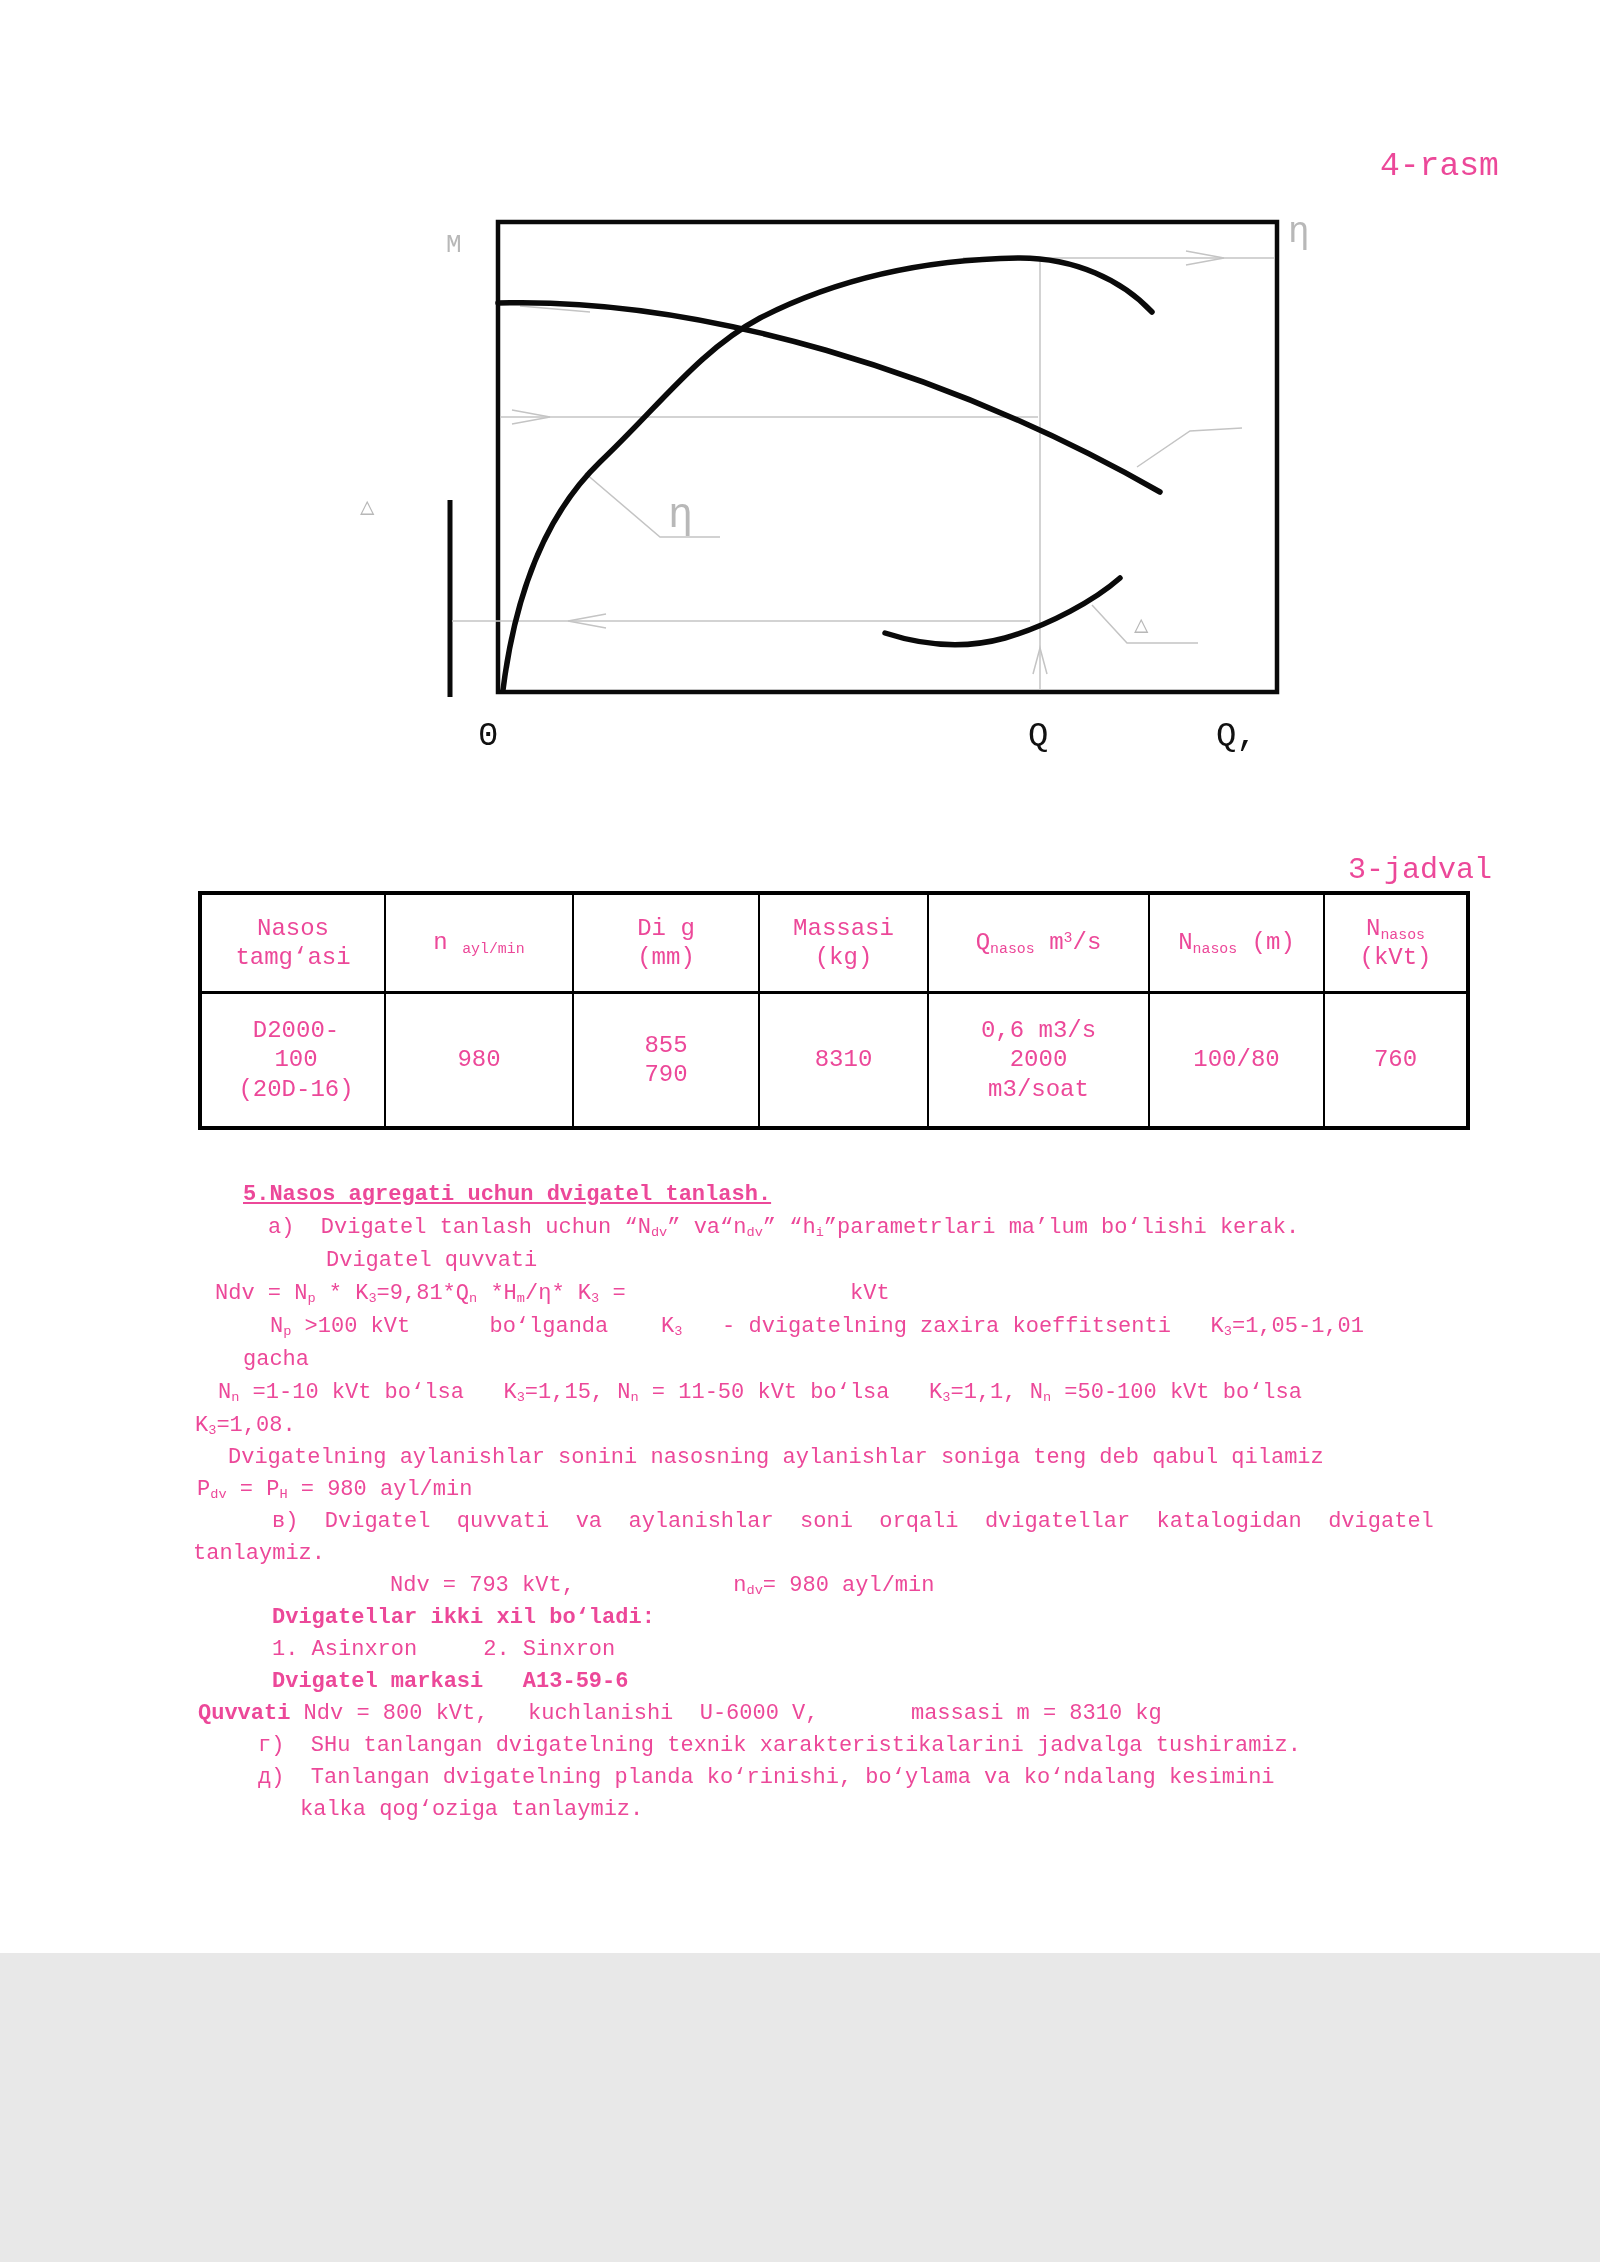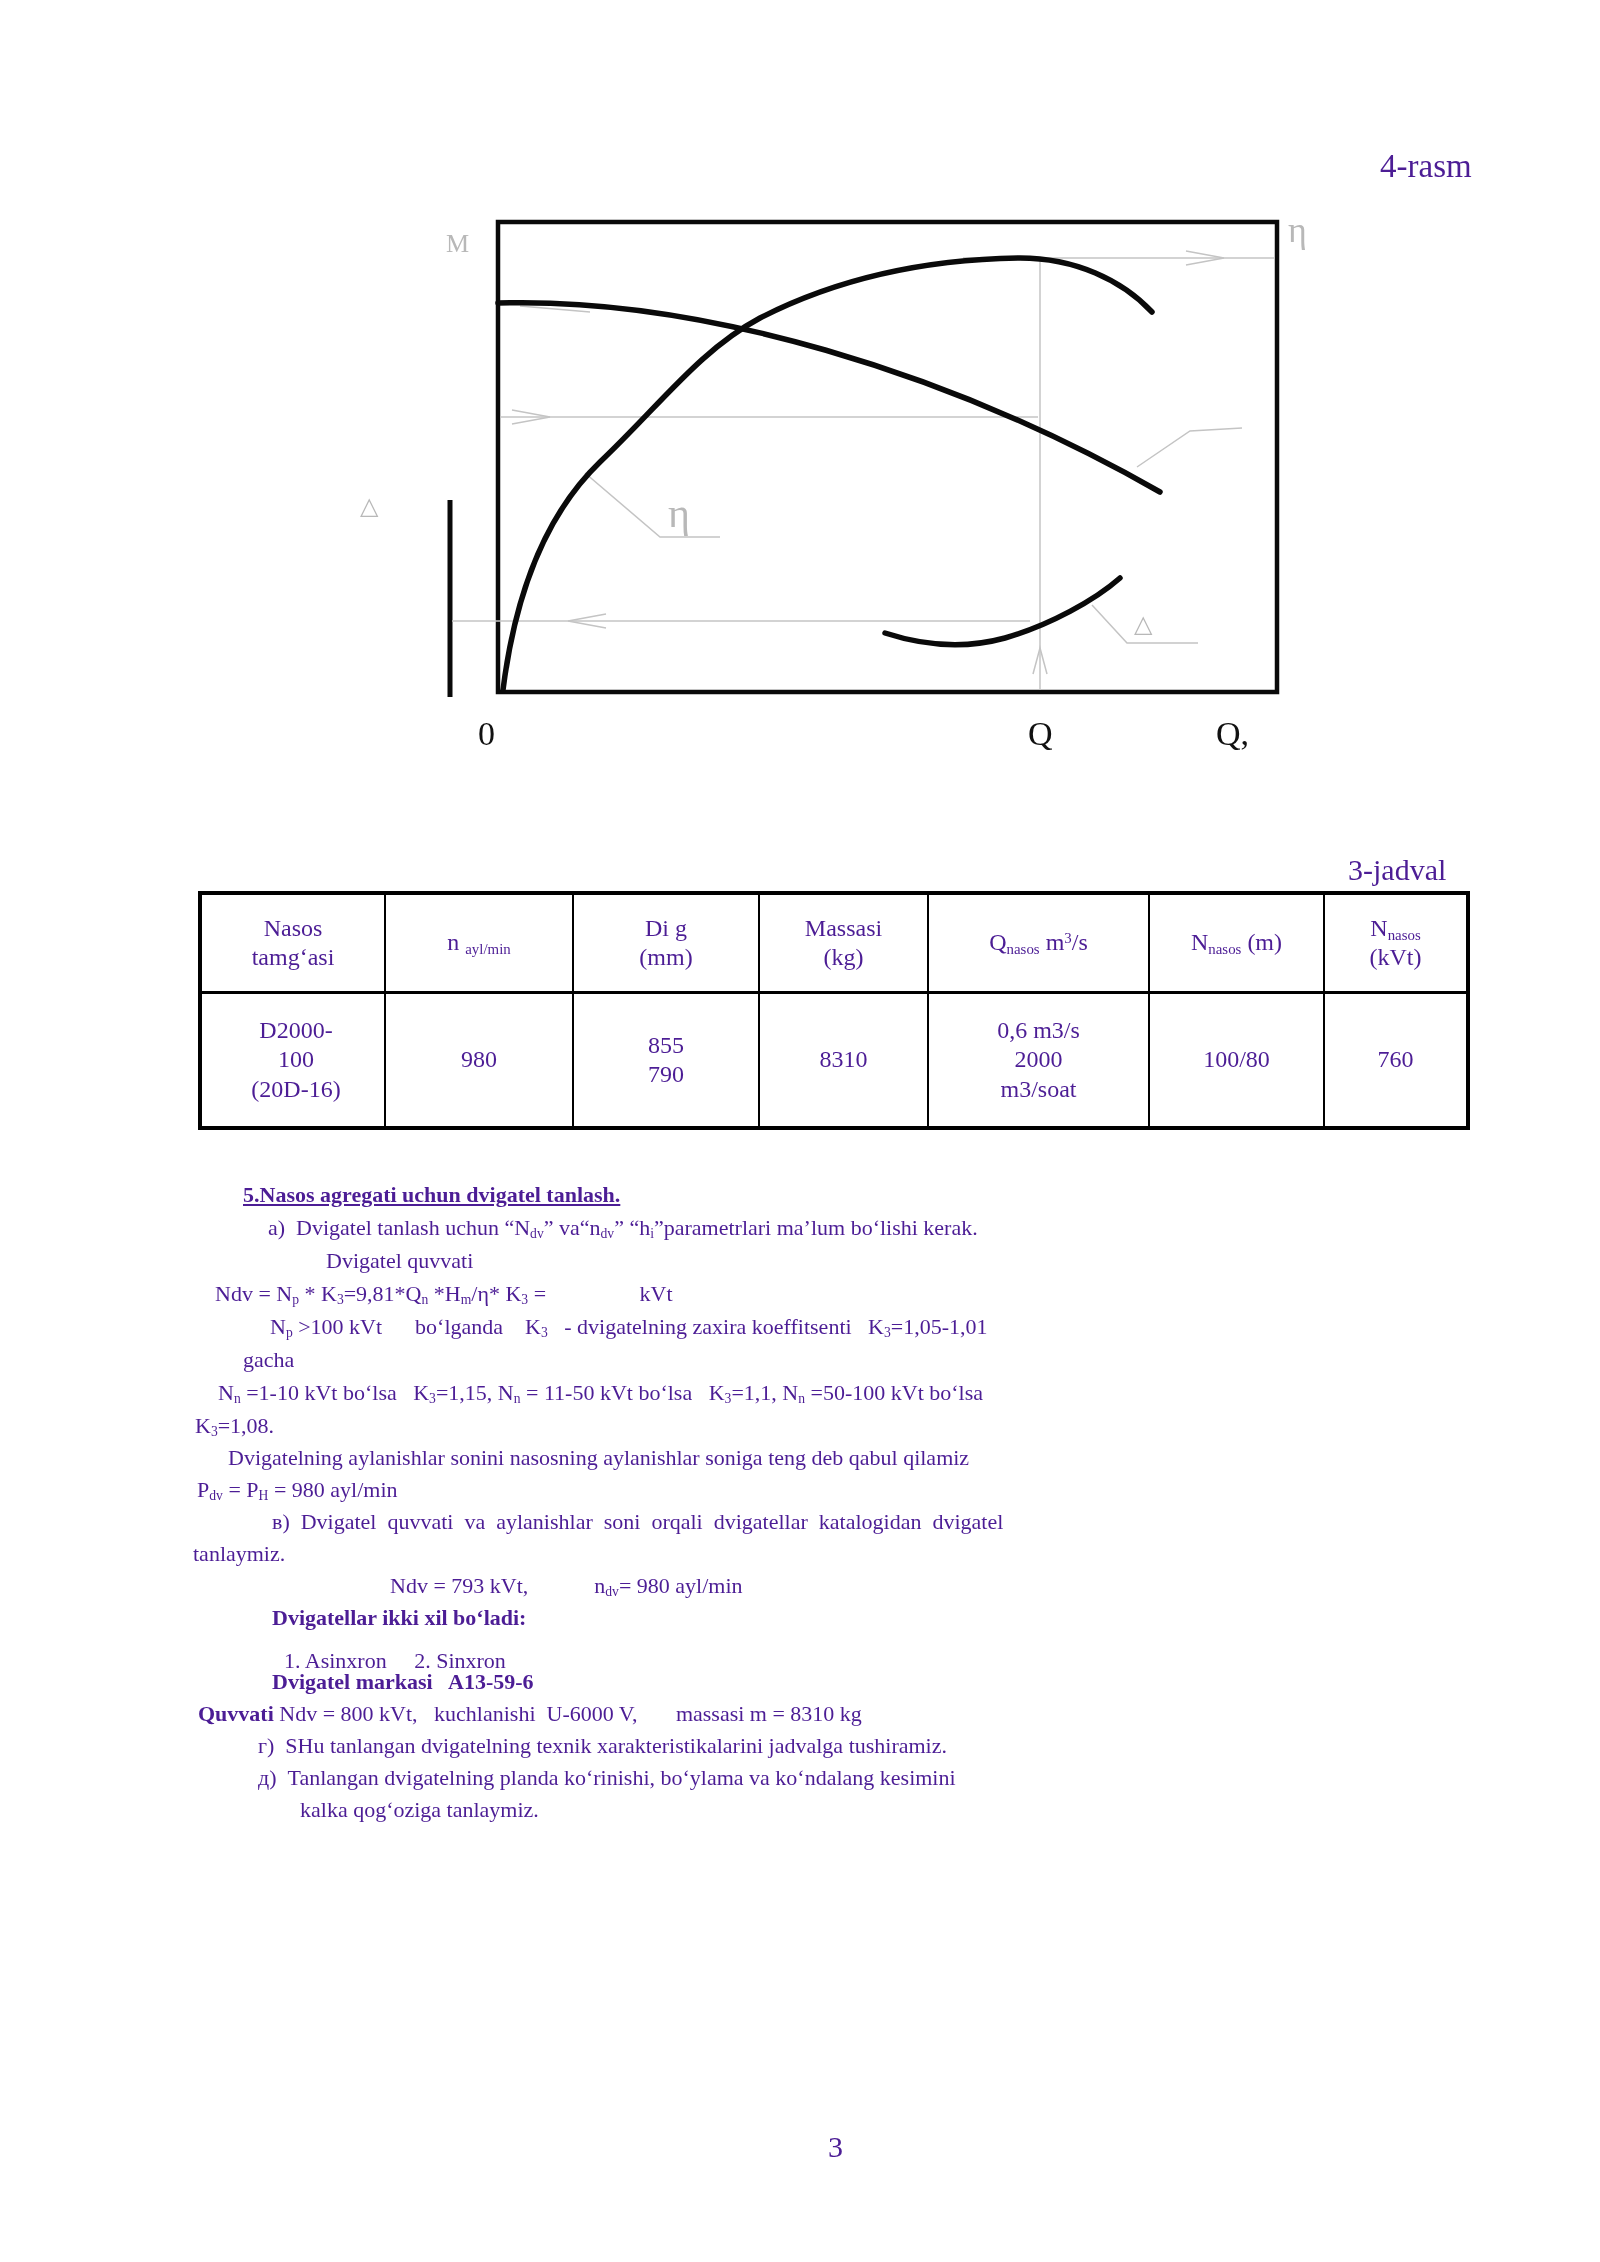--- a/index.html
+++ b/index.html
@@ -1,19 +1,19 @@
 <!DOCTYPE html>
 <html><head>
 <meta charset="utf-8">
 <style>
   html,body{margin:0;padding:0;background:#e8e8e8;}
   .page{
-    position:relative;width:1600px;height:2262px;margin:0 auto;
-    background:#ffffff;color:#4c1d95;
-    font-family:Liberation Serif, serif;
+    position:relative;width:1600px;height:1953px;margin:0 auto;
+    background:#ffffff;color:#ec4899;
+    font-family:Liberation Mono, monospace;
     overflow:hidden;
   }
   .abs{position:absolute;white-space:pre;}
   .fig-label{font-size:33px;}
   .caption{font-weight:bold;font-size:33px;text-align:center;}
   .intro{font-size:30px;}
   .jadval{font-size:30px;}
   .page-num{font-size:30px;}
   
   svg.fig{position:absolute;left:0;top:0;}
@@ -131,21 +131,21 @@
       <div class="line" style="left: 270px; top: 1315px;">N<sub>p</sub> &gt;100 kVt      bo‘lganda    K<sub>3</sub>   - dvigatelning zaxira koeffitsenti   K<sub>3</sub>=1,05-1,01</div>
       <div class="line" style="left: 243px; top: 1348px;">gacha</div>
       <div class="line" style="left: 218px; top: 1381px;">N<sub>n</sub> =1-10 kVt bo‘lsa   K<sub>3</sub>=1,15, N<sub>n</sub> = 11-50 kVt bo‘lsa   K<sub>3</sub>=1,1, N<sub>n</sub> =50-100 kVt bo‘lsa</div>
       <div class="line" style="left: 195px; top: 1414px;">K<sub>3</sub>=1,08.</div>
       <div class="line" style="left: 228px; top: 1446px;">Dvigatelning aylanishlar sonini nasosning aylanishlar soniga teng deb qabul qilamiz</div>
       <div class="line" style="left: 197px; top: 1478px;">P<sub>dv</sub> = P<sub>H</sub> = 980 ayl/min</div>
       <div class="line" style="left: 272px; top: 1510px;">в)  Dvigatel  quvvati  va  aylanishlar  soni  orqali  dvigatellar  katalogidan  dvigatel</div>
       <div class="line" style="left: 193px; top: 1542px;">tanlaymiz.</div>
       <div class="line" style="left: 390px; top: 1574px;">Ndv = 793 kVt,            n<sub>dv</sub>= 980 ayl/min</div>
       <div class="line b" style="left: 272px; top: 1606px;">Dvigatellar ikki xil bo‘ladi:</div>
-      <div class="line" style="left: 284px; top: 1638px; margin-top: 11px;">1. Asinxron     2. Sinxron</div>
+      <div class="line" style="left: 272px; top: 1638px;">1. Asinxron     2. Sinxron</div>
       <div class="line b" style="left: 272px; top: 1670px;">Dvigatel markasi   A13-59-6</div>
       <div class="line" style="left: 198px; top: 1702px;"><b>Quvvati</b> Ndv = 800 kVt,   kuchlanishi  U-6000 V,       massasi m = 8310 kg</div>
       <div class="line" style="left: 258px; top: 1734px;">г)  SHu tanlangan dvigatelning texnik xarakteristikalarini jadvalga tushiramiz.</div>
       <div class="line" style="left: 258px; top: 1766px;">д)  Tanlangan dvigatelning planda ko‘rinishi, bo‘ylama va ko‘ndalang kesimini</div>
       <div class="line" style="left: 300px; top: 1798px;">kalka qog‘oziga tanlaymiz.</div>
     </div>
 
   <span class="abs page-num" style="left:828px;top:2130px;">3</span>
 </div>
 

